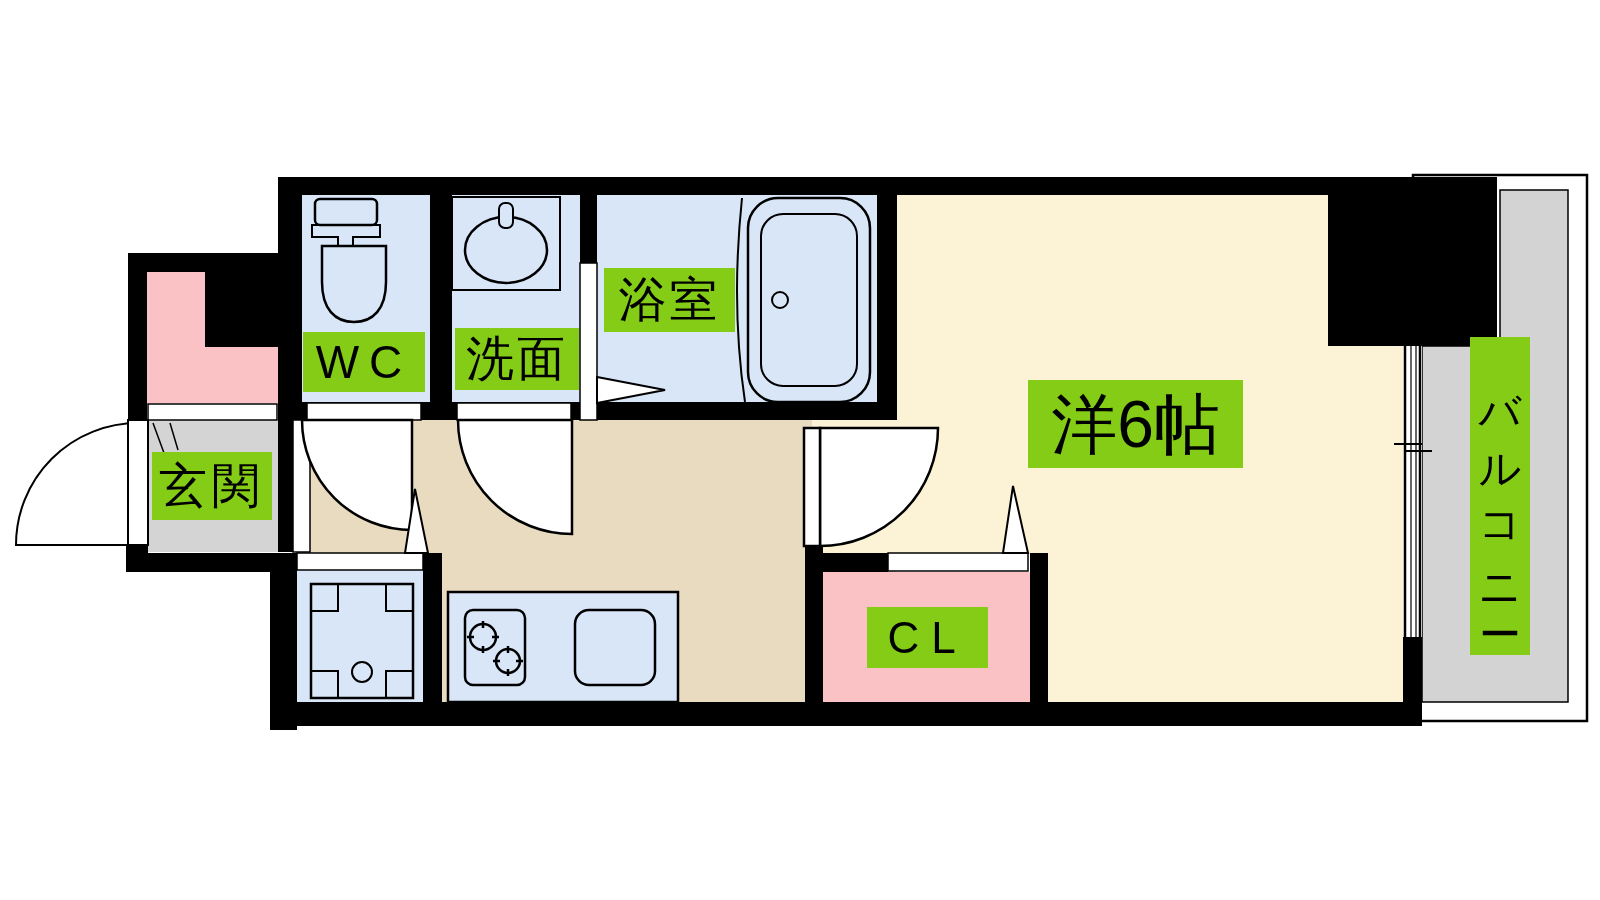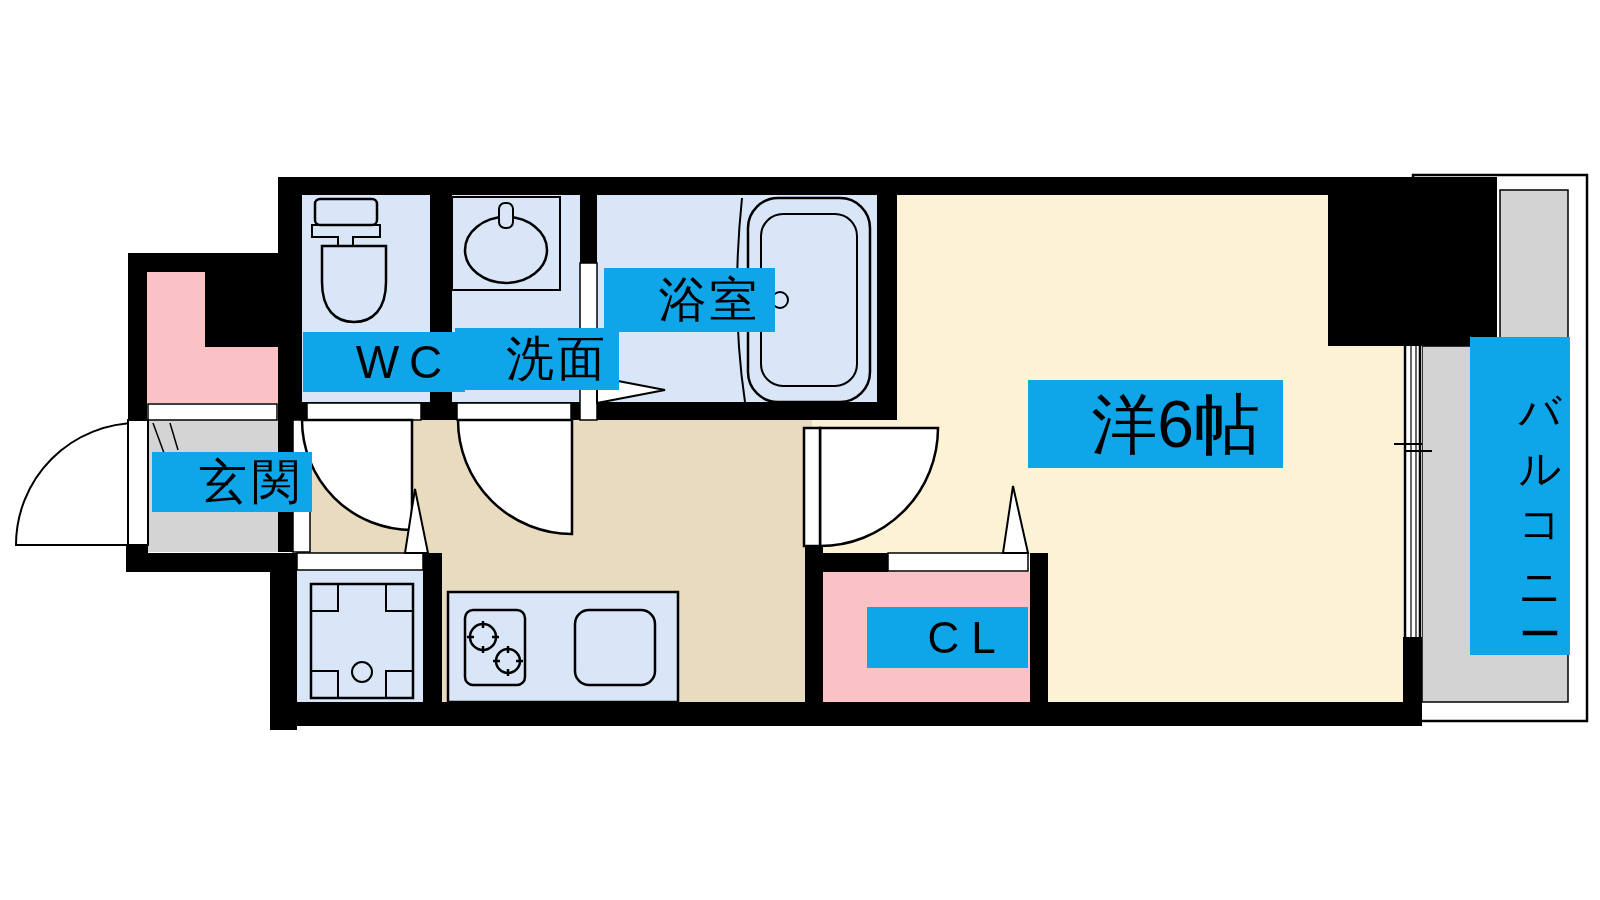--- a/index.html
+++ b/index.html
@@ -2,25 +2,25 @@
 <html><head>
 <meta charset="utf-8">
 <style>
   html,body{margin:0;padding:0;background:#ffffff;}
   .stage{
     position:relative;width:1600px;height:900px;background:#ffffff;overflow:hidden;
     font-family:"Liberation Sans","DejaVu Sans",sans-serif;
   }
   .stage svg{position:absolute;left:0;top:0;}
   .plan-label{
-    position:absolute;background:#0ea5e9;color:#000000;
+    position:absolute;background:#84cc16;color:#000000;
     display:flex;align-items:center;justify-content:center;
-    line-height:1;white-space:nowrap;padding-left:40px;
+    line-height:1;white-space:nowrap;
   }
-  .lbl-genkan {left:152px;top:452px;width:120px;height:60px;font-size:48px;letter-spacing:5px;}
+  .lbl-genkan {left:152px;top:452px;width:120px;height:68px;font-size:48px;letter-spacing:5px;}
   .lbl-wc     {left:303px;top:332px;width:122px;height:60px;font-size:46px;letter-spacing:10px;}
   .lbl-senmen {left:455px;top:328px;width:124px;height:62px;font-size:48px;letter-spacing:3px;}
   .lbl-bath   {left:604px;top:268px;width:131px;height:64px;font-size:48px;letter-spacing:3px;}
   .lbl-cl     {left:867px;top:607px;width:121px;height:61px;font-size:44px;letter-spacing:12px;}
   .lbl-room   {left:1028px;top:380px;width:215px;height:88px;font-size:66px;}
   .lbl-balcony{
     left:1470px;top:337px;width:60px;height:318px;font-size:42px;
     writing-mode:vertical-rl;text-orientation:upright;letter-spacing:14px;
   }
 </style>

